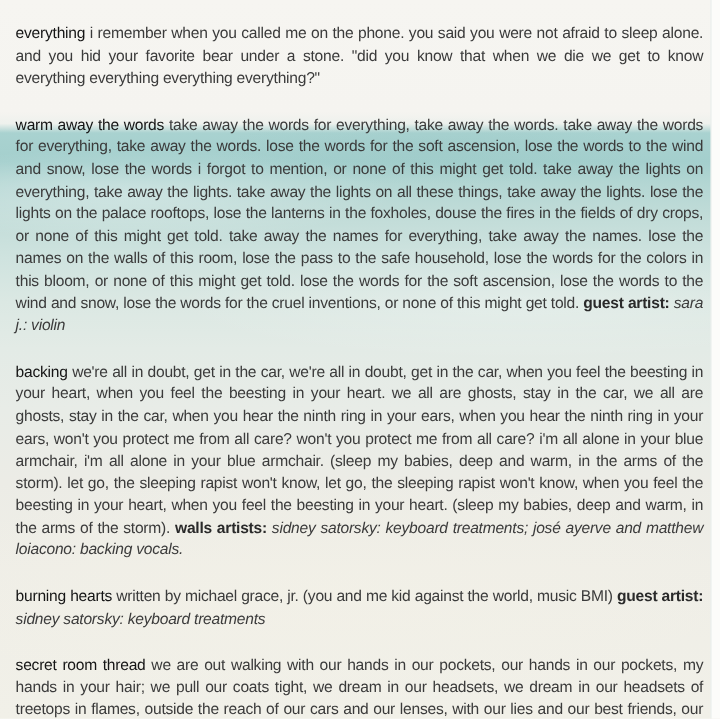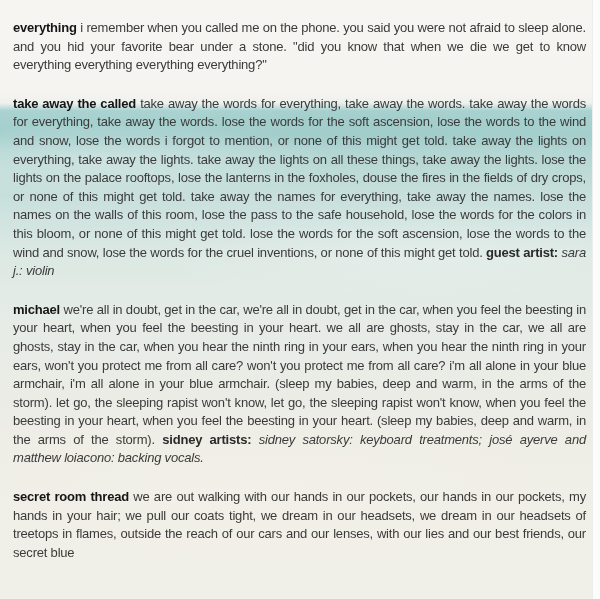--- a/index.html
+++ b/index.html
@@ -47,21 +47,21 @@
     width: 573px;
     color: #3b3b3b;
     font-size: 13px;
     line-height: 18.6px;
     letter-spacing: -0.2px;
     text-align: justify;
     text-align-last: left;
   }
   .section { margin: 0 0 20px 0; }
   .title {
-    font-weight: 700;
+    font-weight: 400;
     font-style: normal;
     color: #151515;
   }
   .credit-label {
     font-weight: 700;
     color: #2a2a2a;
   }
   .credit {
     font-style: italic;
     color: #3b3b3b;
@@ -72,33 +72,39 @@
 
 <div class="page">
   <main class="notes">
 
     <p class="section">
       <b class="title">everything</b>
       <span>i remember when you called me on the phone. you said you were not afraid to sleep alone. and you hid your favorite bear under a stone. "did you know that when we die we get to know everything everything everything everything?"</span>
     </p>
 
     <p class="section">
-      <b class="title">take away the called</b>
+      <b class="title">warm away the words</b>
       <span>take away the words for everything, take away the words. take away the words for everything, take away the words. lose the words for the soft ascension, lose the words to the wind and snow, lose the words i forgot to mention, or none of this might get told. take away the lights on everything, take away the lights. take away the lights on all these things, take away the lights. lose the lights on the palace rooftops, lose the lanterns in the foxholes, douse the fires in the fields of dry crops, or none of this might get told. take away the names for everything, take away the names. lose the names on the walls of this room, lose the pass to the safe household, lose the words for the colors in this bloom, or none of this might get told. lose the words for the soft ascension, lose the words to the wind and snow, lose the words for the cruel inventions, or none of this might get told.</span>
       <b class="credit-label">guest artist:</b>
       <i class="credit">sara j.: violin</i>
     </p>
 
     <p class="section">
-      <b class="title">michael</b>
+      <b class="title">backing</b>
       <span>we're all in doubt, get in the car, we're all in doubt, get in the car, when you feel the beesting in your heart, when you feel the beesting in your heart. we all are ghosts, stay in the car, we all are ghosts, stay in the car, when you hear the ninth ring in your ears, when you hear the ninth ring in your ears, won't you protect me from all care? won't you protect me from all care? i'm all alone in your blue armchair, i'm all alone in your blue armchair. (sleep my babies, deep and warm, in the arms of the storm). let go, the sleeping rapist won't know, let go, the sleeping rapist won't know, when you feel the beesting in your heart, when you feel the beesting in your heart. (sleep my babies, deep and warm, in the arms of the storm).</span>
-      <b class="credit-label">sidney artists:</b>
+      <b class="credit-label">walls artists:</b>
       <i class="credit">sidney satorsky: keyboard treatments; josé ayerve and matthew loiacono: backing vocals.</i>
     </p>
 
+    <p class="section">
+      <b class="title">burning hearts</b>
+      <span>written by michael grace, jr. (you and me kid against the world, music BMI)</span>
+      <b class="credit-label">guest artist:</b>
+      <i class="credit">sidney satorsky: keyboard treatments</i>
+    </p>
 
     <p class="section">
       <b class="title">secret room thread</b>
       <span>we are out walking with our hands in our pockets, our hands in our pockets, my hands in your hair; we pull our coats tight, we dream in our headsets, we dream in our headsets of treetops in flames, outside the reach of our cars and our lenses, with our lies and our best friends, our secret blue</span>
     </p>
 
   </main>
   <div class="edge-strip"></div>
 </div>
 

